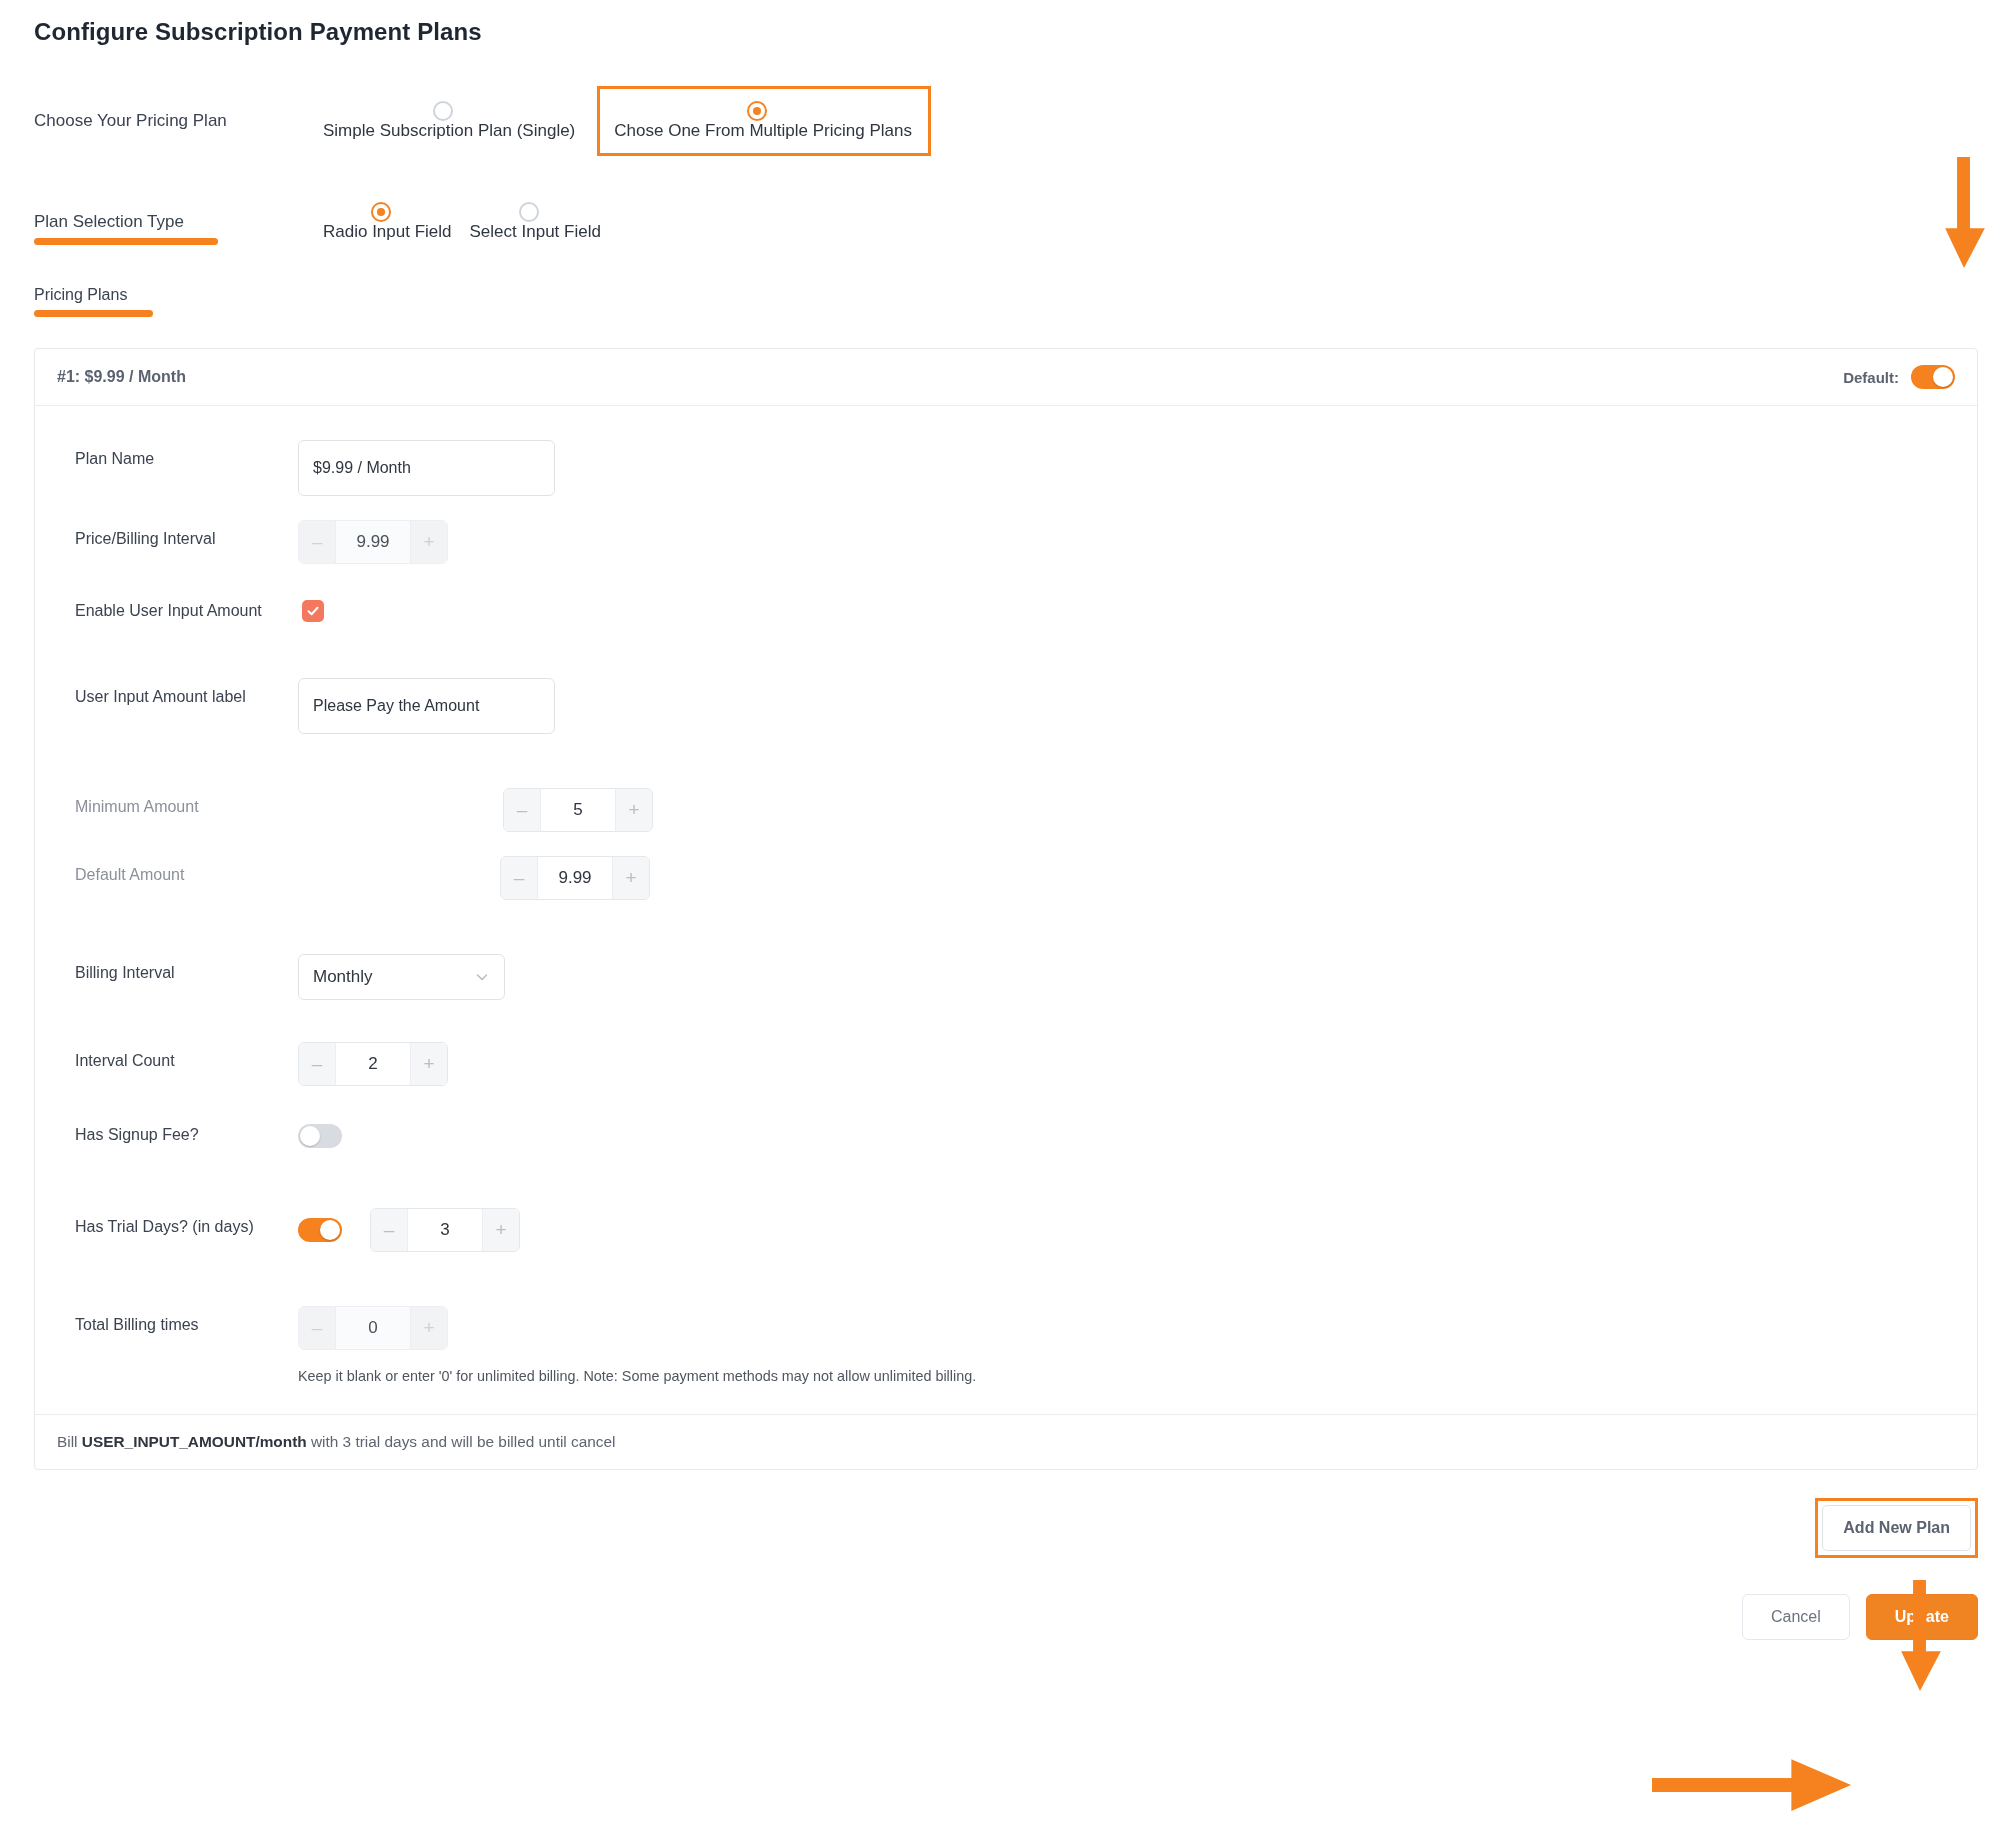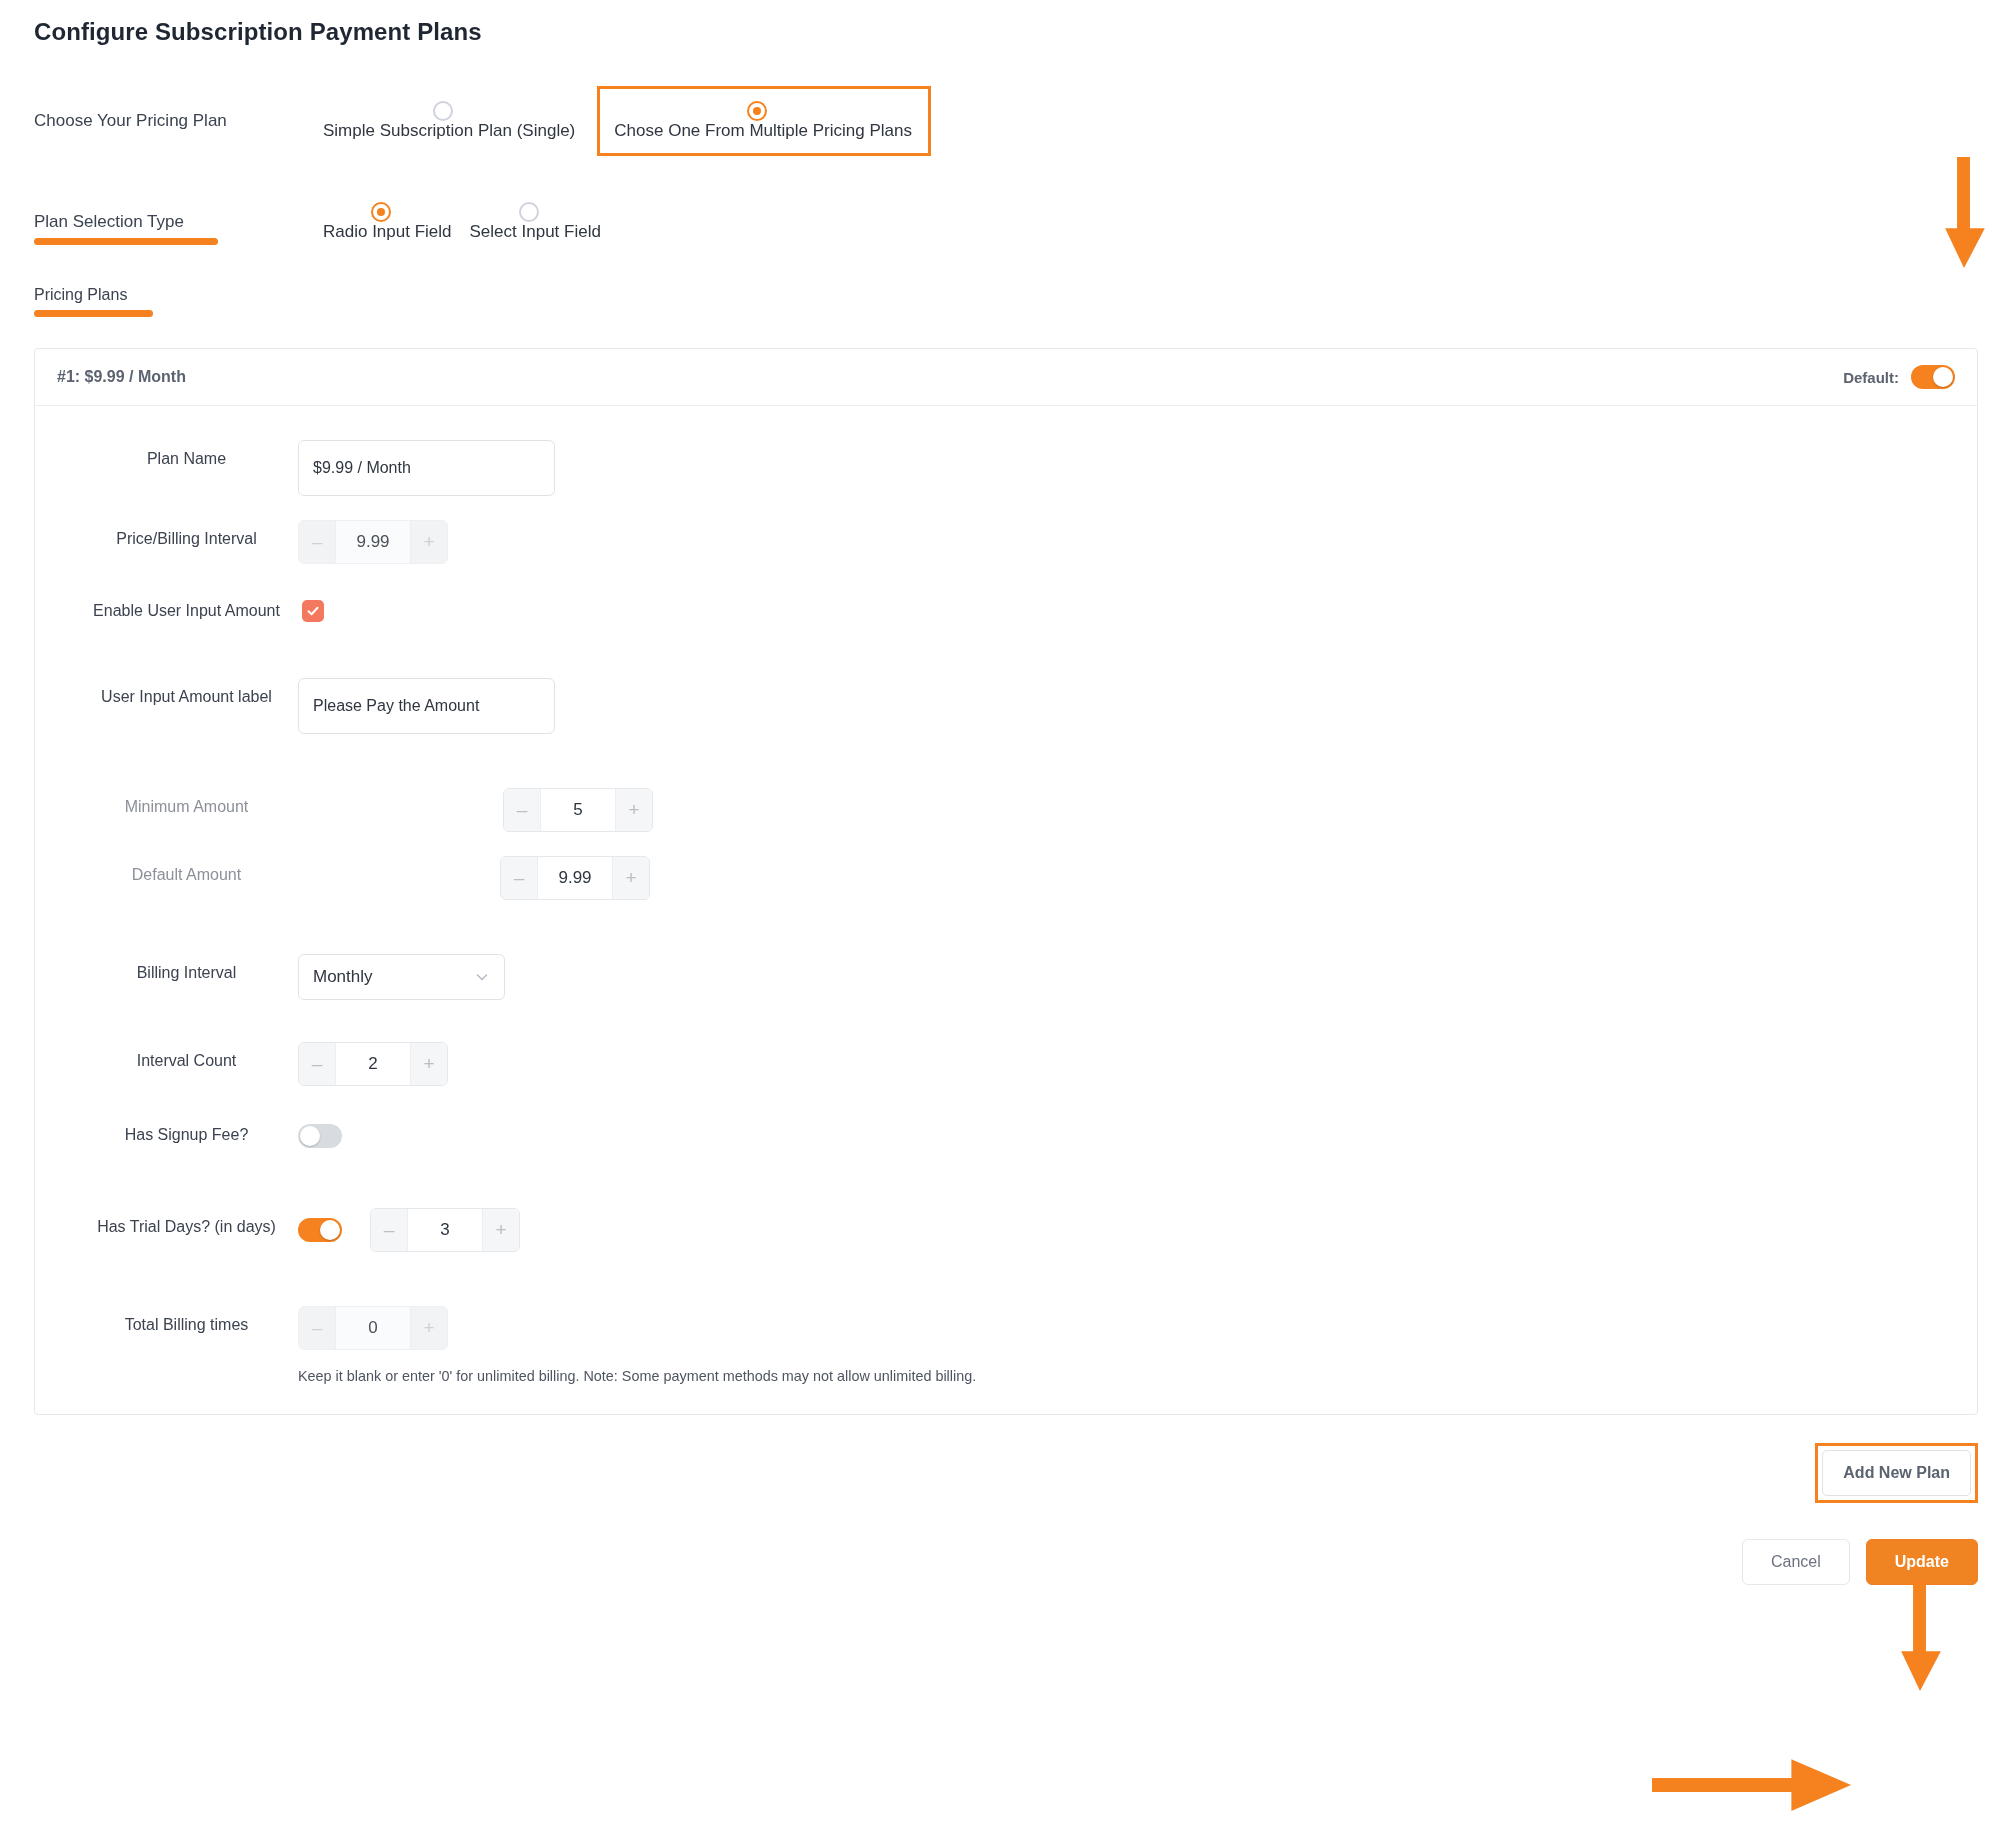--- a/index.html
+++ b/index.html
@@ -45,21 +45,21 @@
     width:8px; height:8px; border-radius:50%; background:#f5821f;
   }
   .radio-text { font-size:17px; color:#2f3640; white-space:nowrap; }
 
   .hl-box {
     border: 3px solid #f5821f; padding: 12px 16px 12px 14px;
     display:flex; align-items:center; margin-left:4px;
   }
 
   
-  .plans-wrap { margin-top: 44px; padding: 0 4px; text-align: center; }
+  .plans-wrap { margin-top: 44px; padding: 0 4px; }
   .plan-card {
     border:1px solid #e6e8ec; border-radius:4px; background:#fff;
   }
   .plan-head {
     display:flex; align-items:center; justify-content:space-between;
     padding: 16px 22px; border-bottom:1px solid #ececee;
   }
   .plan-head-title { font-size:16px; font-weight:700; color:#5b6270; }
   .plan-head-right { display:flex; align-items:center; gap:12px;margin-left:20px; }
   .default-label { font-size:15px; font-weight:700; color:#5b6270; }
@@ -331,20 +331,23 @@
             </div>
           </div>
         </div>
         <div class="help-row" style="margin-bottom:20px">
           <div class="help-spacer"></div>
           <div class="help-text">Keep it blank or enter '0' for unlimited billing. Note: Some payment methods may not allow unlimited billing.</div>
         </div>
 
       </div>
 
+      <div class="plan-foot">
+        <span>Bill </span><b>USER_INPUT_AMOUNT/month</b><span> with 3 trial days and will be billed until cancel</span>
+      </div>
     </div>
   </div>
 
   <div class="addrow">
     <div class="add-hl">
       <div class="btn-outline">Add New Plan</div>
     </div>
   </div>
 
   <div class="bottomrow">

